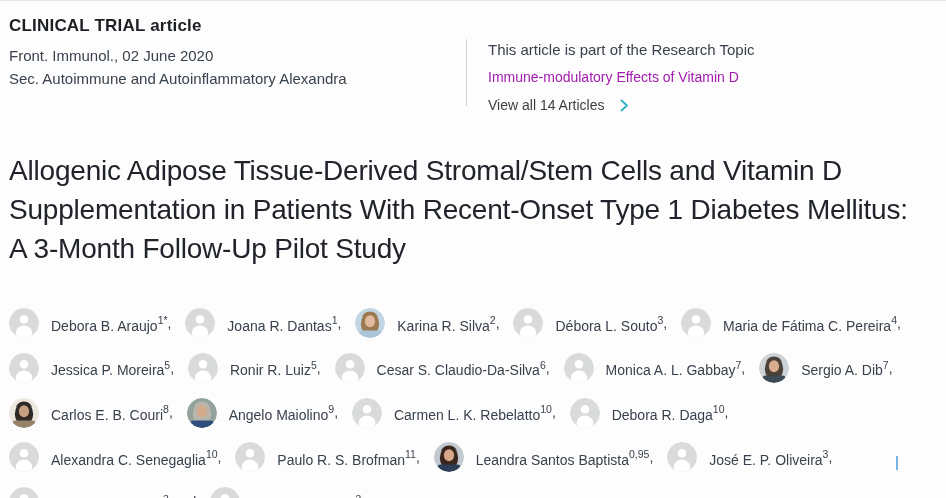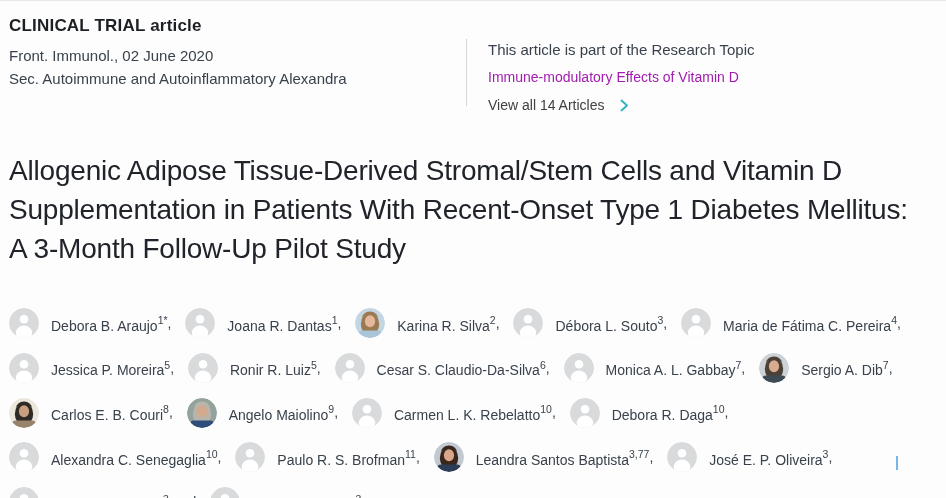--- a/index.html
+++ b/index.html
@@ -265,21 +265,21 @@
                 <circle cx="15" cy="15" r="15"></circle>
               </clipPath>
             </defs>
             <g clip-path="url(#clip16)">
               <rect width="30" height="30" fill="#c2c9d0"></rect>
               <ellipse cx="15" cy="16" rx="9.2" ry="11.5" fill="#39271d"></ellipse>
               <ellipse cx="15" cy="13.2" rx="5.1" ry="6" fill="#d8a78b"></ellipse>
               <path d="M15 3.6c-4.6 0-7.6 3-8.1 6.4 1.2-2.2 4.3-3.9 8.1-3.9s6.9 1.7 8.1 3.9C22.6 6.6 19.6 3.6 15 3.6z" fill="#39271d"></path>
               <rect x="3" y="22.4" width="24" height="9" rx="4" fill="#2c3e57"></rect>
             </g>
-          </svg></span><span class="author-name">Leandra Santos Baptista<sup>3,77</sup></span><span class="sep">,</span></span> <span class="author"><span class="avatar"><svg width="30" height="30" viewBox="0 0 30 30">
+          </svg></span><span class="author-name">Leandra Santos Baptista<sup>0,95</sup></span><span class="sep">,</span></span> <span class="author"><span class="avatar"><svg width="30" height="30" viewBox="0 0 30 30">
             <defs>
               <clipPath id="clip17">
                 <circle cx="15" cy="15" r="15"></circle>
               </clipPath>
             </defs>
             <g clip-path="url(#clip17)">
               <rect width="30" height="30" fill="#d8dadb"></rect>
               <circle cx="15" cy="11.3" r="4.3" fill="#fff"></circle>
               <ellipse cx="15" cy="24.8" rx="8.3" ry="7.2" fill="#fff"></ellipse>
             </g>

